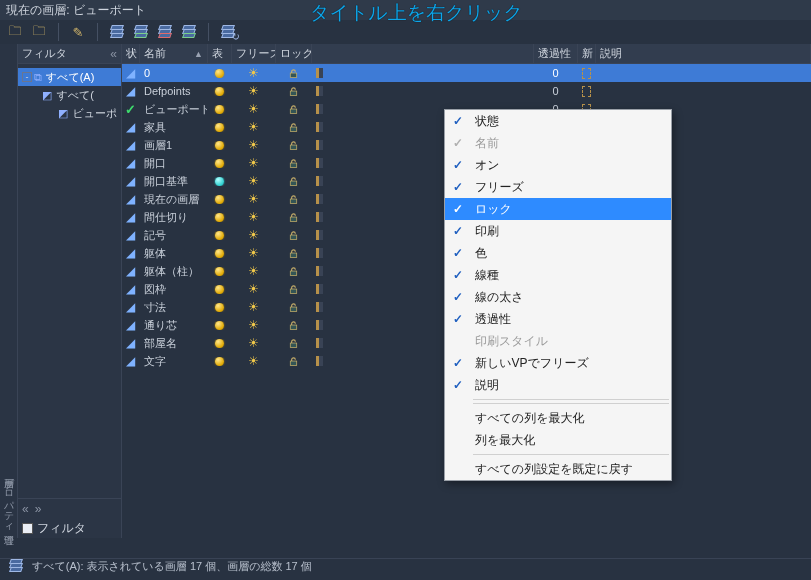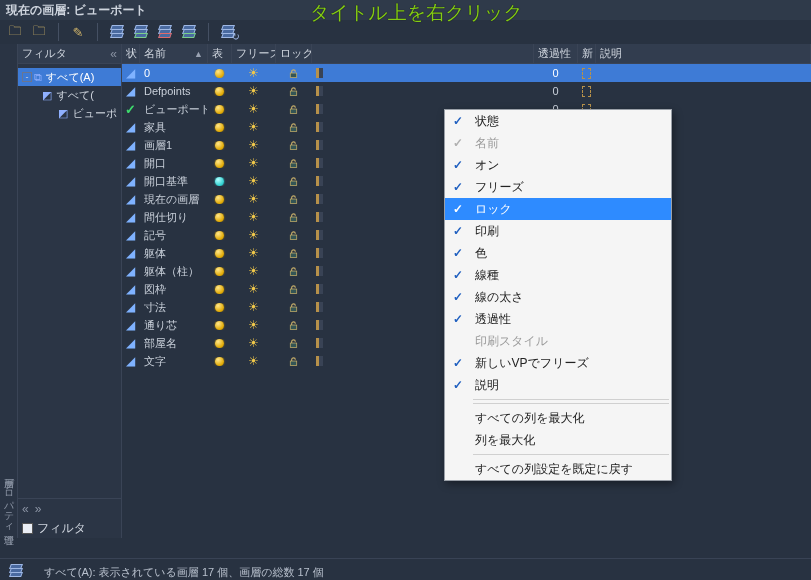--- a/index.html
+++ b/index.html
@@ -10,21 +10,20 @@
     font-size: 12px;
     color: #cfd5de;
     overflow: hidden;
     position: relative;
   }
   .titlebar {
     height: 20px;
     padding: 2px 6px;
     background: #2f3a4a;
     font-size: 12px;
-    font-weight: bold;
   }
   .toolbar {
     height: 24px;
     display: flex;
     align-items: center;
     gap: 6px;
     padding: 0 6px;
     background: #283241;
   }
   .toolbar .sep { width: 1px; height: 18px; background: #455063; margin: 0 4px; }
@@ -102,21 +101,21 @@
   .bulb.cyan { background: radial-gradient(circle at 35% 30%, #b0ffff, #2dd0d0 70%); box-shadow:0 0 2px #2dd0d0; }
   .sun { color:#f0c84a; font-size:12px; }
   .lockopen { width:11px; height:11px; }
   .lockopen svg { width:11px; height:11px; }
   .printyes::before { content:""; display:block; width:3px; height:10px; background:#b7914a; border-right:4px solid #394355; }
   .vpice { width:11px; height:11px; border:1px dashed #b7914a; }
   .slash { color:#7fb2ff; font-size:12px; }
   .greencheck { color:#3edc6d; font-size:13px; font-weight:bold; }
   .annot {
     position:absolute; top:0px; left:310px;
-    color:#84cc16; font-size:19px; font-weight:500;
+    color:#0ea5e9; font-size:19px; font-weight:500;
     text-shadow: 0 0 1px #000;
     pointer-events:none;
   }
   .ctxmenu {
     position:absolute;
     left: 322px; top: 65px;
     width: 228px;
     background: #f5f5f5;
     border: 1px solid #9aa0a8;
     color: #222;
@@ -132,22 +131,22 @@
   .mi.hover .chk { color:#fff; }
   .msep { height:1px; background:#d0d0d0; margin: 3px 2px 3px 28px; }
   .sidebar-bottom {
     display:flex; flex-direction:column;
   }
   .sb-paging { height:20px; display:flex; align-items:center; gap:6px; padding:0 4px; background:#2b3545; border-top:1px solid #3a4456; }
   .sb-invert { height:20px; display:flex; align-items:center; gap:4px; padding:0 4px; background:#2b3545; }
   .chkbox { width:11px; height:11px; background:#eaeef5; border:1px solid #555; }
   .statusbar {
     position:absolute; left:0; bottom:0; right:0;
-    height: 22px; display:flex; align-items:flex-end;
-    padding: 0 8px; gap: 20px;
+    height: 22px; display:flex; align-items:flex-start;
+    padding: 0 8px; gap: 8px;
     background:#283241; font-size:11px; color:#b8c0cd;
     border-top:1px solid #394355;
   }
   .sb-icon { width:16px; height:16px; }
   .navarrow { color:#8a93a3; font-size:12px; cursor:pointer; }
   .folder-ic { color:#d2b56a; font-size:13px; }
   .brush-ic { color:#d2b56a; font-size:13px; }
   .stack-ic { position:relative; width:16px; height:14px; }
   .stack-ic .r1,.stack-ic .r2,.stack-ic .r3 { position:absolute; width:12px; height:5px; border:1px solid #9fb8e4; background:#4a6aa0; transform:skewX(-20deg); }
   .stack-ic .r1 { top:0; left:2px; }

